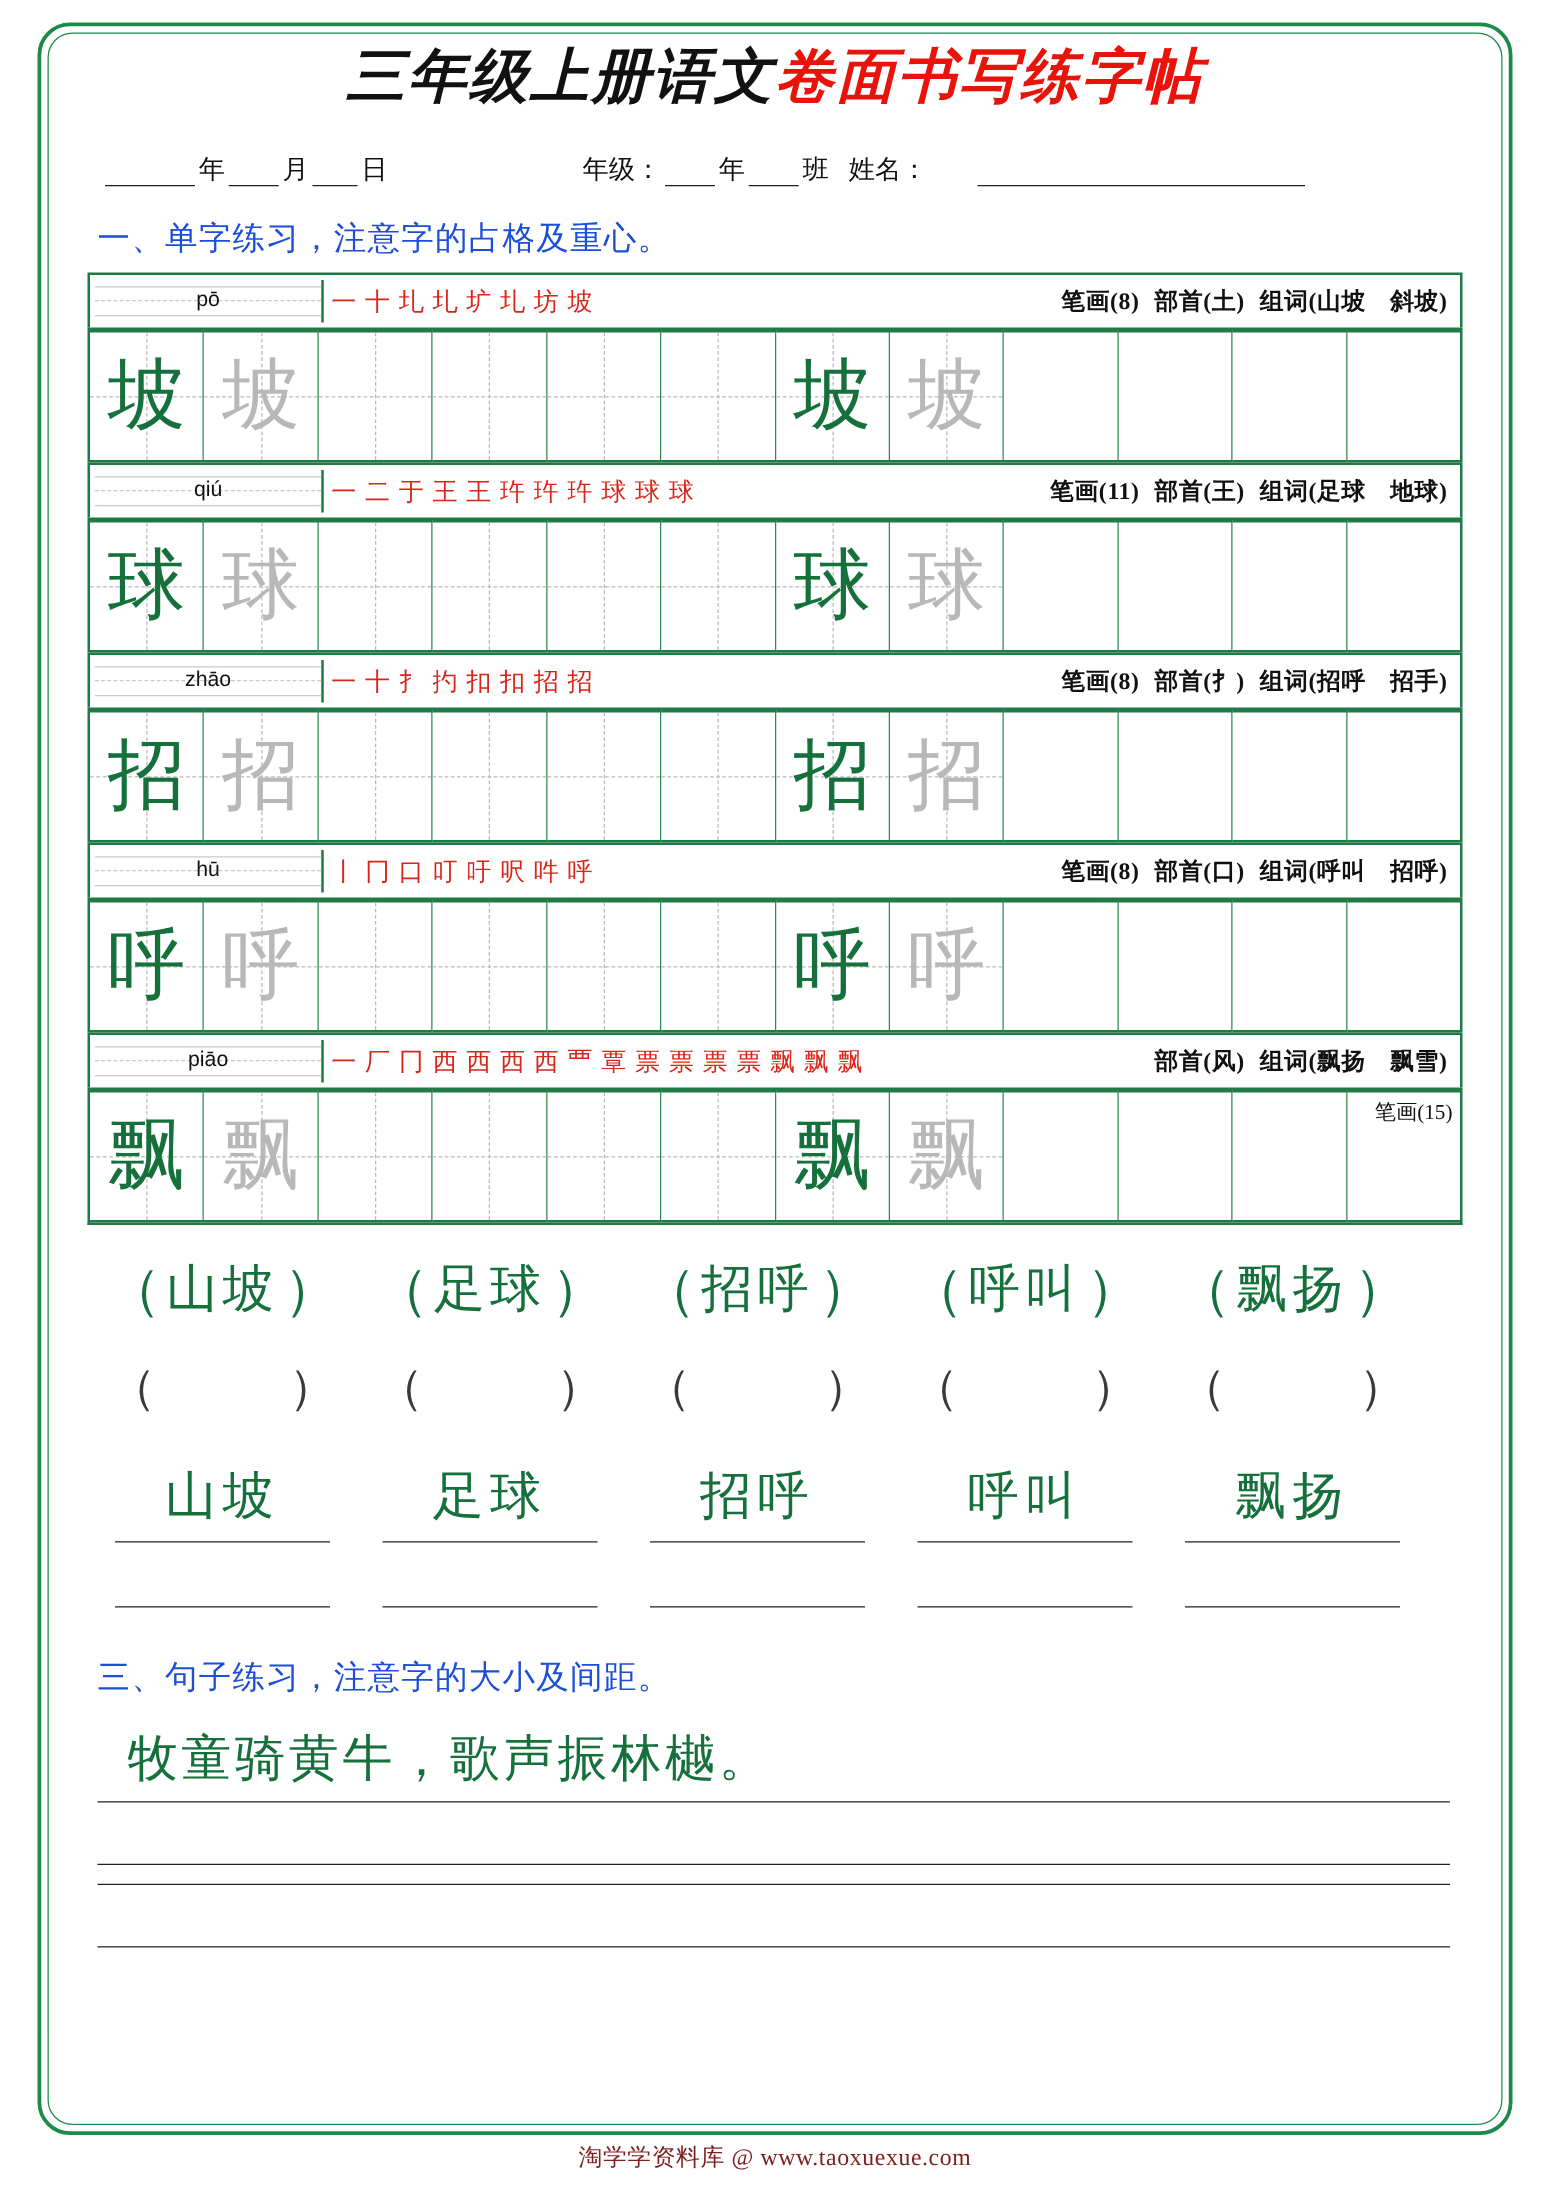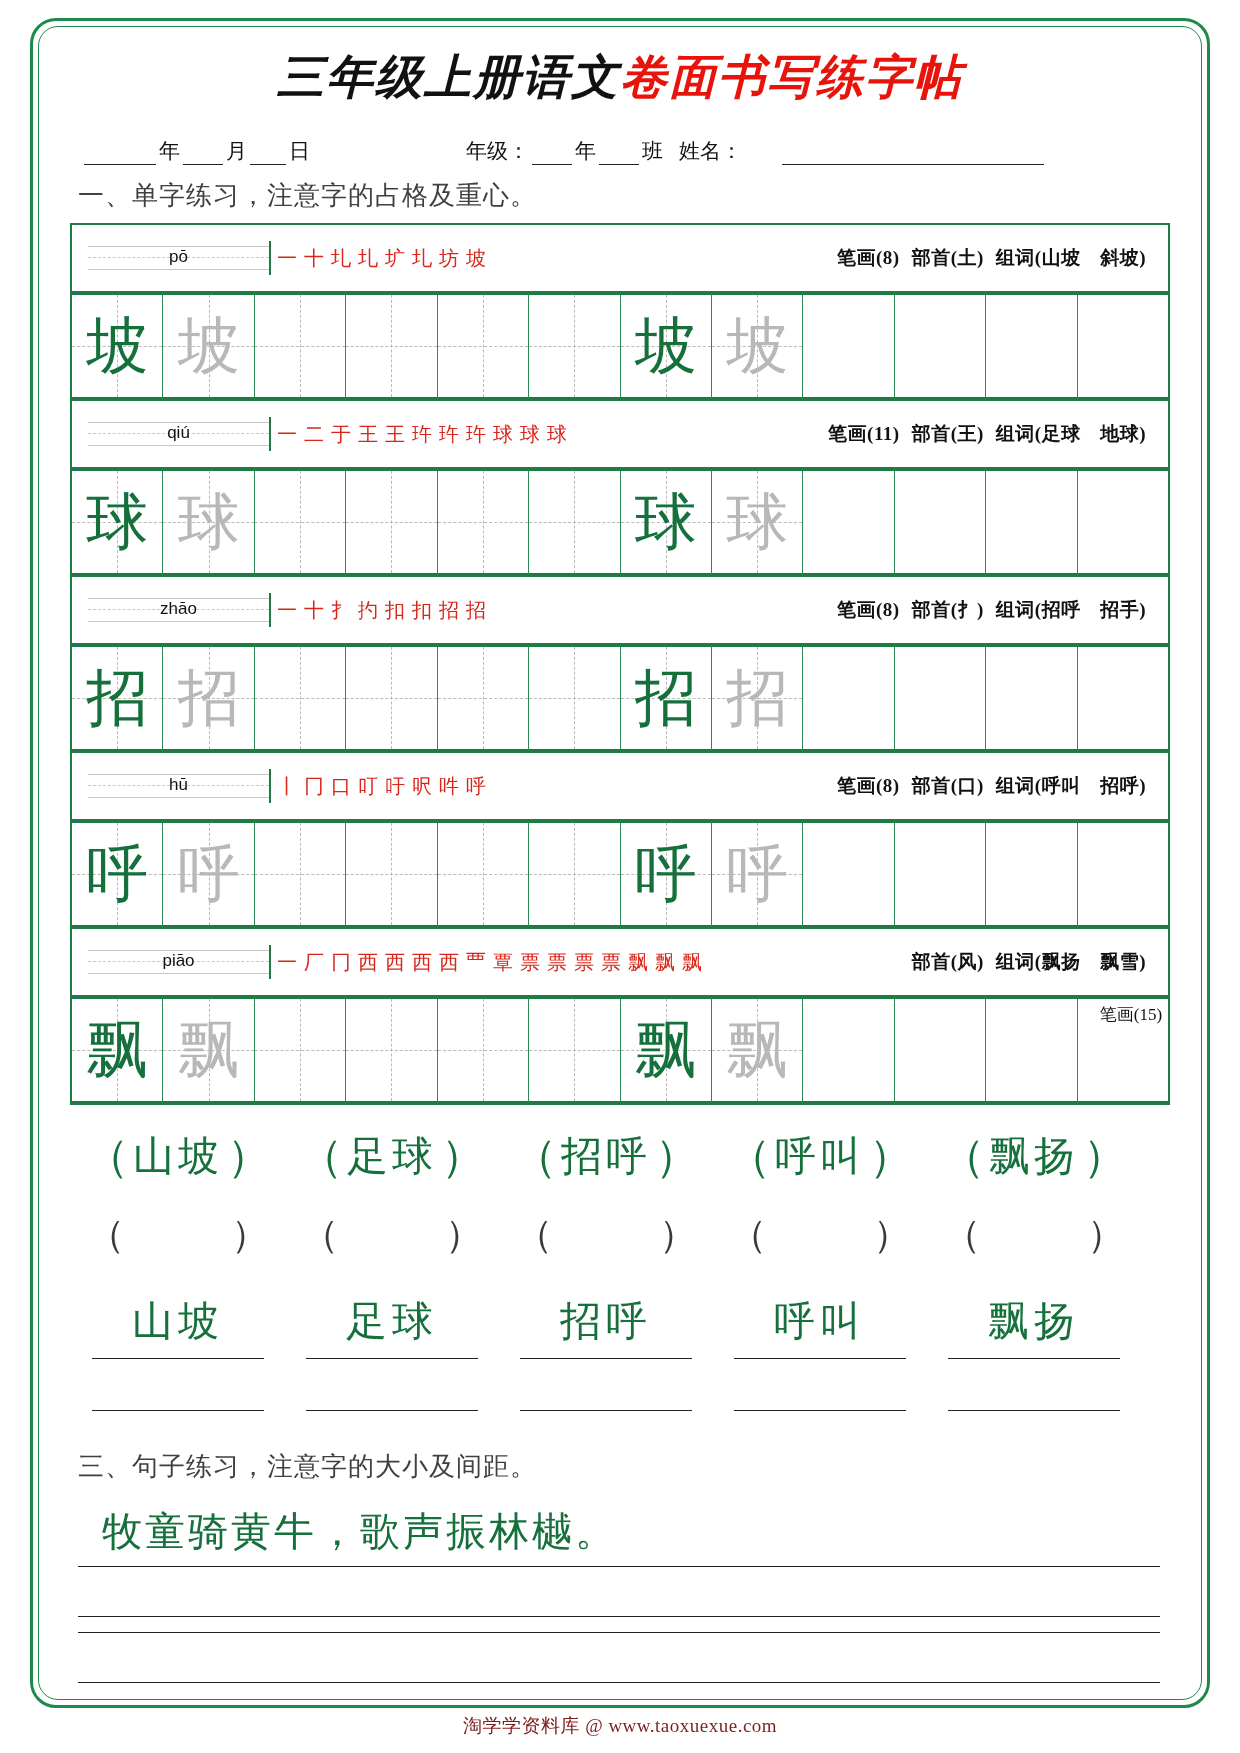--- a/index.html
+++ b/index.html
@@ -31,21 +31,20 @@
   }
   .content {
     position: absolute;
     left: 70px; top: 30px;
     width: 1100px;
   }
 
   
   .title-row {
     text-align: center;
-    margin-top: 16px;
     white-space: nowrap;
     font-family: "Liberation Serif", "DejaVu Serif", serif;
   }
   .title-black, .title-red {
     font-size: 47px;
     font-weight: bold;
     letter-spacing: 2px;
     font-style: italic;
   }
   .title-black { color: #111111; }
@@ -65,35 +64,35 @@
   .ul-xl { width: 72px; height: 24px; }
   .ul-md { width: 40px; height: 24px; }
   .ul-sm { width: 36px; height: 24px; }
   .ul-name { width: 262px; height: 24px; }
   .meta-gap { width: 150px; }
   .meta-lbl { padding: 0 3px; font-size: 21px; }
 
   
   .sec-head {
     font-size: 26px;
-    color: #404040;
-    margin: 13px 0 10px 8px;
+    color: #1d4ed8;
+    margin: 24px 0 10px 8px;
     font-family: Liberation Serif, serif;
     letter-spacing: 1px;
   }
 
   
   .tian-table {
     width: 1100px;
     border: 2px solid #1f7a46;
     border-collapse: collapse;
     background: #fff;
   }
   .info-row { height: 34px; }
-  .info-row td { border-top: 2px solid #1f7a46; border-bottom: 2px solid #1f7a46; padding: 16px; }
+  .info-row td { border-top: 2px solid #1f7a46; border-bottom: 2px solid #1f7a46; padding: 4px; }
   .info-band {
     display: flex; align-items: center;
     height: 34px; width: 100%;
   }
   .pinyin-box {
     width: 183px; height: 34px;
     position: relative;
     border-right: 2px solid #1f7a46;
     flex: 0 0 183px;
   }

